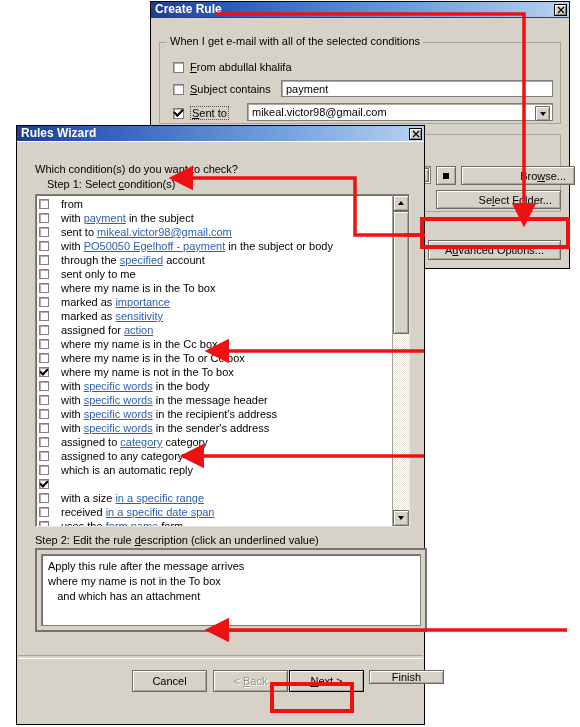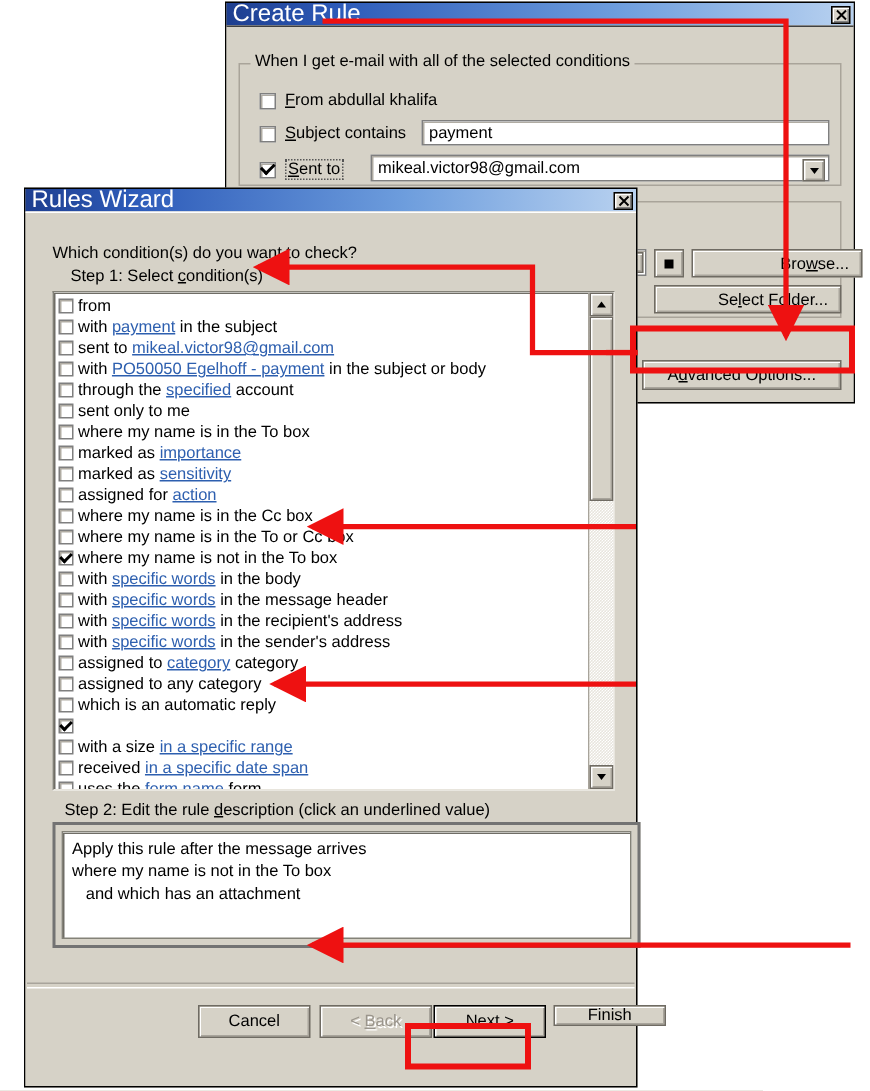--- a/index.html
+++ b/index.html
@@ -10,21 +10,21 @@
     font-size:11px;color:#000;
     -webkit-font-smoothing:none;
   }
   
   .win{position:absolute;background:#d6d2c7;border:1px solid #000;box-sizing:border-box;}
   .titlebar{
     height:15px;display:flex;align-items:center;
     background:linear-gradient(to right,#1e3e8f 0%,#2d5bb9 18%,#6d9ddd 62%,#b9d2f0 100%);
     padding:0 2px 0 4px;box-sizing:border-box;
   }
-  .titlebar .tb-text{color:#fff;font-weight:normal;font-size:16px;line-height:11px;white-space:nowrap;}
+  .titlebar .tb-text{color:#fff;font-weight:bold;font-size:12px;line-height:11px;white-space:nowrap;}
   .titlebar .spacer{flex:1;}
   .tb-close{
     width:13px;height:12px;background:#d8d4cb;border:1px solid #000;
     display:flex;align-items:center;justify-content:center;
     font-size:10px;font-weight:bold;line-height:9px;color:#000;box-sizing:border-box;
     box-shadow:inset 1px 1px 0 #fff, inset -1px -1px 0 #808080;
   }
   .group{
     position:absolute;border:1px solid #a9a49a;box-sizing:border-box;
   }
@@ -82,41 +82,41 @@
   .tri-up{width:0;height:0;border-left:3px solid transparent;border-right:3px solid transparent;border-bottom:4px solid #000;}
 
   
   #rulesWizard{left:16px;top:125px;width:409px;height:600px;}
   #rw-body{position:absolute;left:0;top:15px;right:0;bottom:0;background:#d6d2c7;
     border-top:1px solid #fff;box-sizing:border-box;}
   #rw-q{position:absolute;left:18px;top:21px;font-size:11px;}
   #rw-step1{position:absolute;left:30px;top:36px;font-size:11px;}
   #rw-list{left:18px;top:52px;width:375px;height:333px;overflow:hidden;}
   #rw-list-inner{position:absolute;left:0;top:0;right:17px;bottom:0;padding:2px 0 0 2px;}
-  .cond-item{display:flex;align-items:center;gap:3px;height:14px;line-height:14px;font-size:11px;
+  .cond-item{display:flex;align-items:center;gap:12px;height:14px;line-height:14px;font-size:11px;
     white-space:nowrap;padding-left:1px;}
   .cond-item .cbx{width:10px;height:10px;}
   .cond-item .cbx .tick{width:6px;height:3px;border-left-width:2px;border-bottom-width:2px;}
 
   
   .vsb{position:absolute;right:0;top:0;width:17px;bottom:0;background:#e6e3da;border-left:1px solid #a8a49b;box-sizing:border-box;}
   .vsb .sb-btn{position:absolute;left:0;width:16px;height:16px;background:#d6d2c7;
     border:1px solid #6f6b63;box-shadow:inset 1px 1px 0 #fff,inset -1px -1px 0 #a8a49b;
     display:flex;align-items:center;justify-content:center;box-sizing:border-box;}
   .vsb .sb-up{top:0;}
   .vsb .sb-dn{bottom:0;}
   .vsb .sb-track{position:absolute;left:0;right:0;top:16px;bottom:16px;
     background-image:
       linear-gradient(45deg,#ffffff 25%,transparent 25%,transparent 75%,#ffffff 75%),
       linear-gradient(45deg,#ffffff 25%,transparent 25%,transparent 75%,#ffffff 75%);
     background-size:2px 2px;background-position:0 0,1px 1px;background-color:#e8e5de;}
   .vsb .sb-thumb{position:absolute;left:0;width:16px;background:#d6d2c7;
     border:1px solid #6f6b63;box-shadow:inset 1px 1px 0 #fff,inset -1px -1px 0 #a8a49b;box-sizing:border-box;}
 
-  #rw-step2{position:absolute;left:26px;top:392px;font-size:11px;text-align:center;}
+  #rw-step2{position:absolute;left:18px;top:392px;font-size:11px;text-align:center;}
   #rw-desc-frame{left:18px;top:406px;width:392px;height:84px;
      border:2px solid #737373;box-sizing:border-box;position:absolute;padding:3px;background:#d6d2c7;}
   #rw-desc{position:absolute;left:4px;top:4px;right:4px;bottom:4px;background:#fff;
     border:1px solid #848278;box-shadow:inset 1px 1px 0 #6f6d66,inset -1px -1px 0 #ffffff;
     box-sizing:border-box;padding:4px 6px;font-size:11px;line-height:15px;}
   #rw-sep{position:absolute;left:1px;right:1px;top:513px;height:2px;border-top:1px solid #a8a49b;border-bottom:1px solid #fff;}
 
   
   #anno{position:absolute;left:0;top:0;width:580px;height:727px;pointer-events:none;}
 </style>

